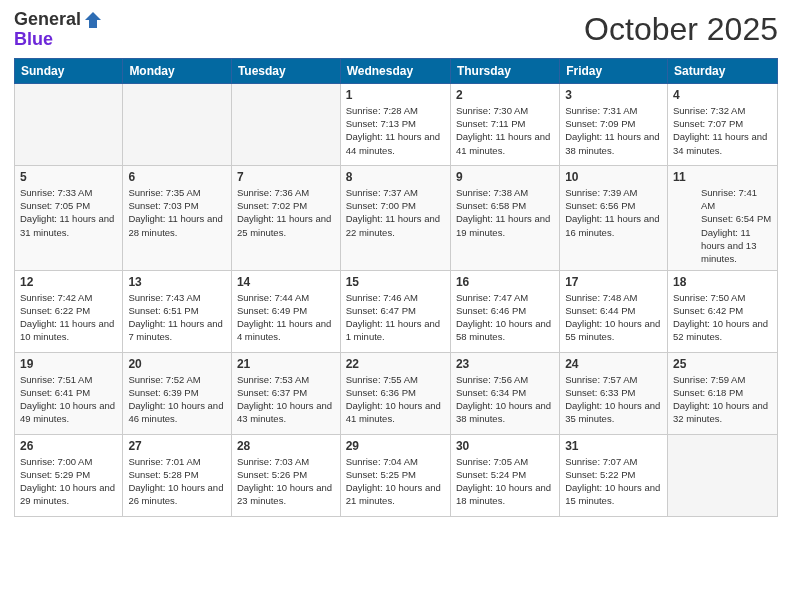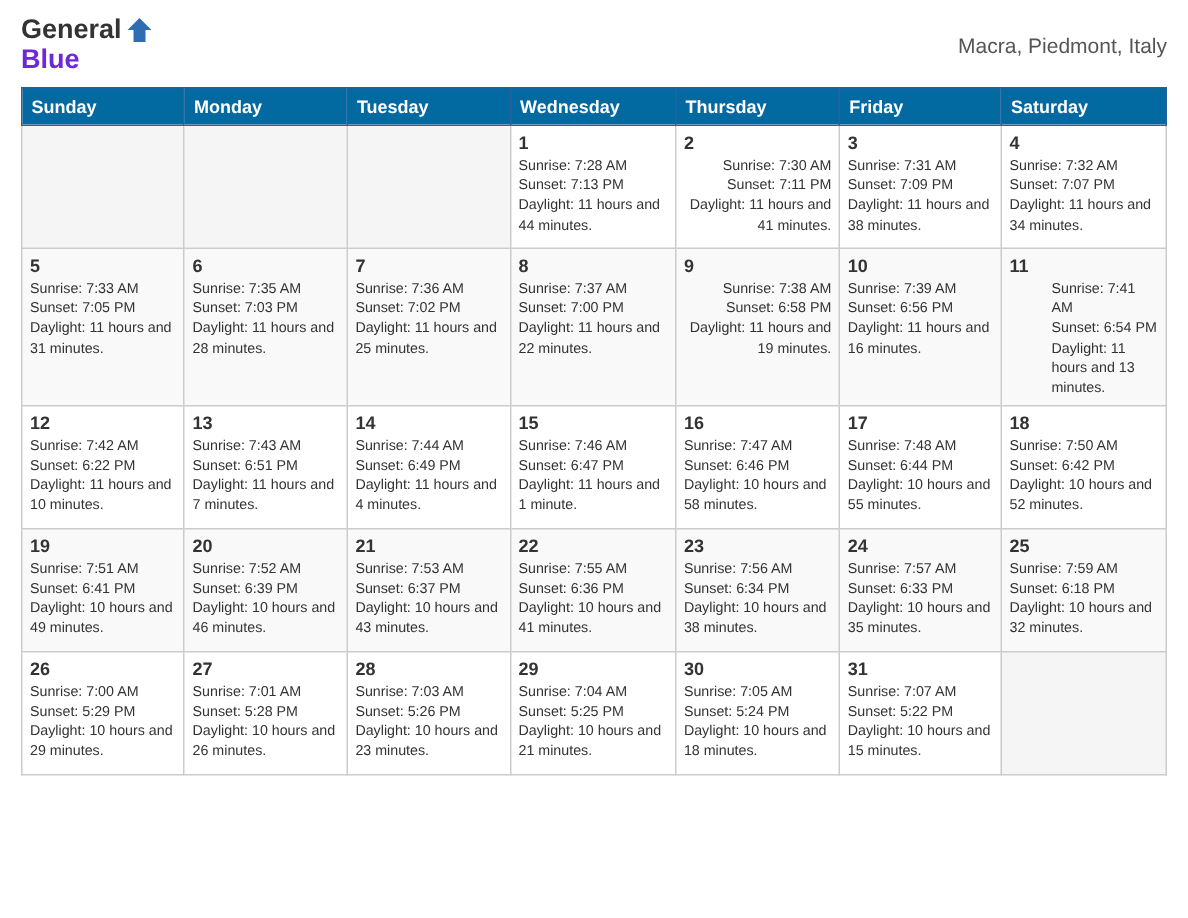--- a/index.html
+++ b/index.html
@@ -100,21 +100,21 @@
         <div style="display:flex;align-items:center;">
           <span class="logo-text logo-general">General</span>
           <svg class="logo-icon" viewBox="0 0 20 20">
             <polygon points="10,2 18,10 14,10 14,18 6,18 6,10 2,10" fill="#2e6db4"></polygon>
           </svg>
         </div>
         <div class="logo-text logo-blue">Blue</div>
       </div>
     </div>
     <div class="title-block">
-      <div class="title-location">Macra, Piedmont, Italy</div>
+      <div class="title-month">October 2025</div>
     </div>
   </div>
 
   <table class="calendar">
     <thead>
       <tr>
         <th>Sunday</th>
         <th>Monday</th>
         <th>Tuesday</th>
         <th>Wednesday</th>
@@ -129,21 +129,21 @@
           <td class="empty"></td>
           <td class="empty"></td>
           <td>
             <span class="day-num">1</span>
             <div class="day-info" style="white-space: pre-wrap;">Sunrise: 7:28 AM
 Sunset: 7:13 PM
 Daylight: 11 hours and 44 minutes.</div>
           </td>
           <td>
             <span class="day-num">2</span>
-            <div class="day-info" style="white-space: pre-wrap; text-align: right;">Sunrise: 7:30 AM
+            <div class="day-info" style="white-space: pre-wrap;">Sunrise: 7:30 AM
 Sunset: 7:11 PM
 Daylight: 11 hours and 41 minutes.</div>
           </td>
           <td>
             <span class="day-num">3</span>
             <div class="day-info" style="white-space: pre-wrap;">Sunrise: 7:31 AM
 Sunset: 7:09 PM
 Daylight: 11 hours and 38 minutes.</div>
           </td>
           <td>
@@ -173,21 +173,21 @@
 Daylight: 11 hours and 25 minutes.</div>
           </td>
           <td>
             <span class="day-num">8</span>
             <div class="day-info" style="white-space: pre-wrap;">Sunrise: 7:37 AM
 Sunset: 7:00 PM
 Daylight: 11 hours and 22 minutes.</div>
           </td>
           <td>
             <span class="day-num">9</span>
-            <div class="day-info" style="white-space: pre-wrap; text-align: right;">Sunrise: 7:38 AM
+            <div class="day-info" style="white-space: pre-wrap;">Sunrise: 7:38 AM
 Sunset: 6:58 PM
 Daylight: 11 hours and 19 minutes.</div>
           </td>
           <td>
             <span class="day-num">10</span>
             <div class="day-info" style="white-space: pre-wrap;">Sunrise: 7:39 AM
 Sunset: 6:56 PM
 Daylight: 11 hours and 16 minutes.</div>
           </td>
           <td>

